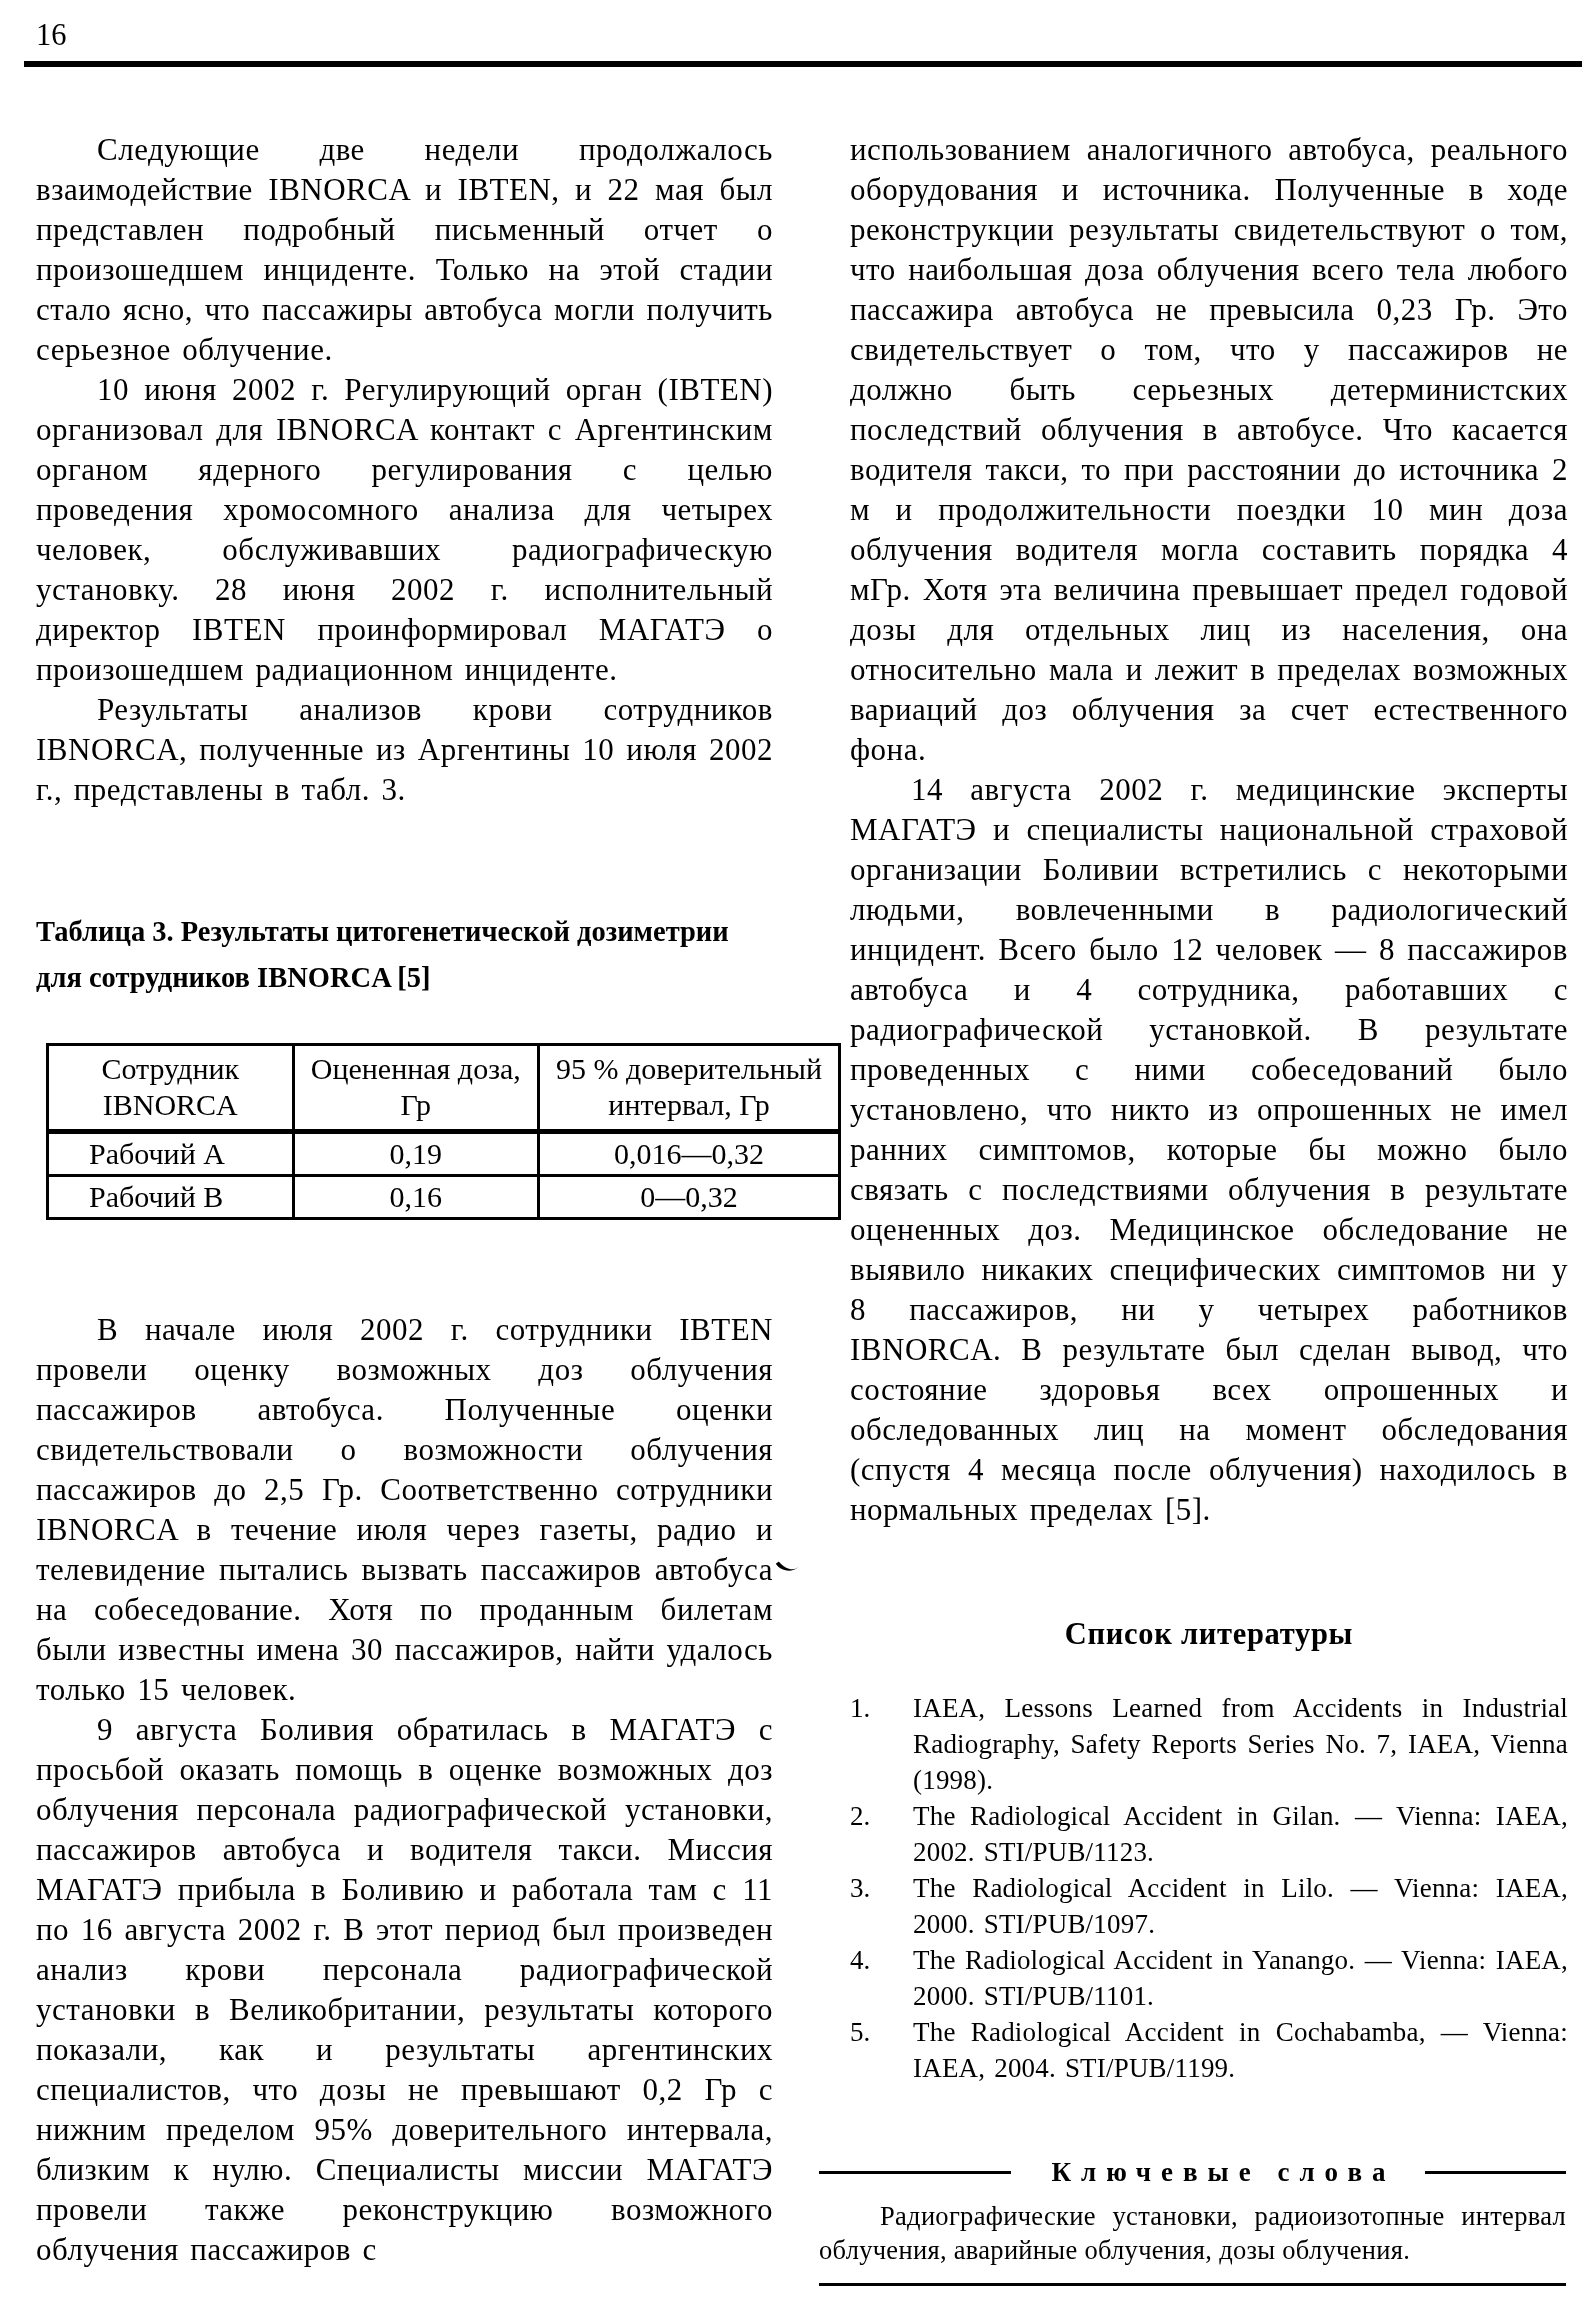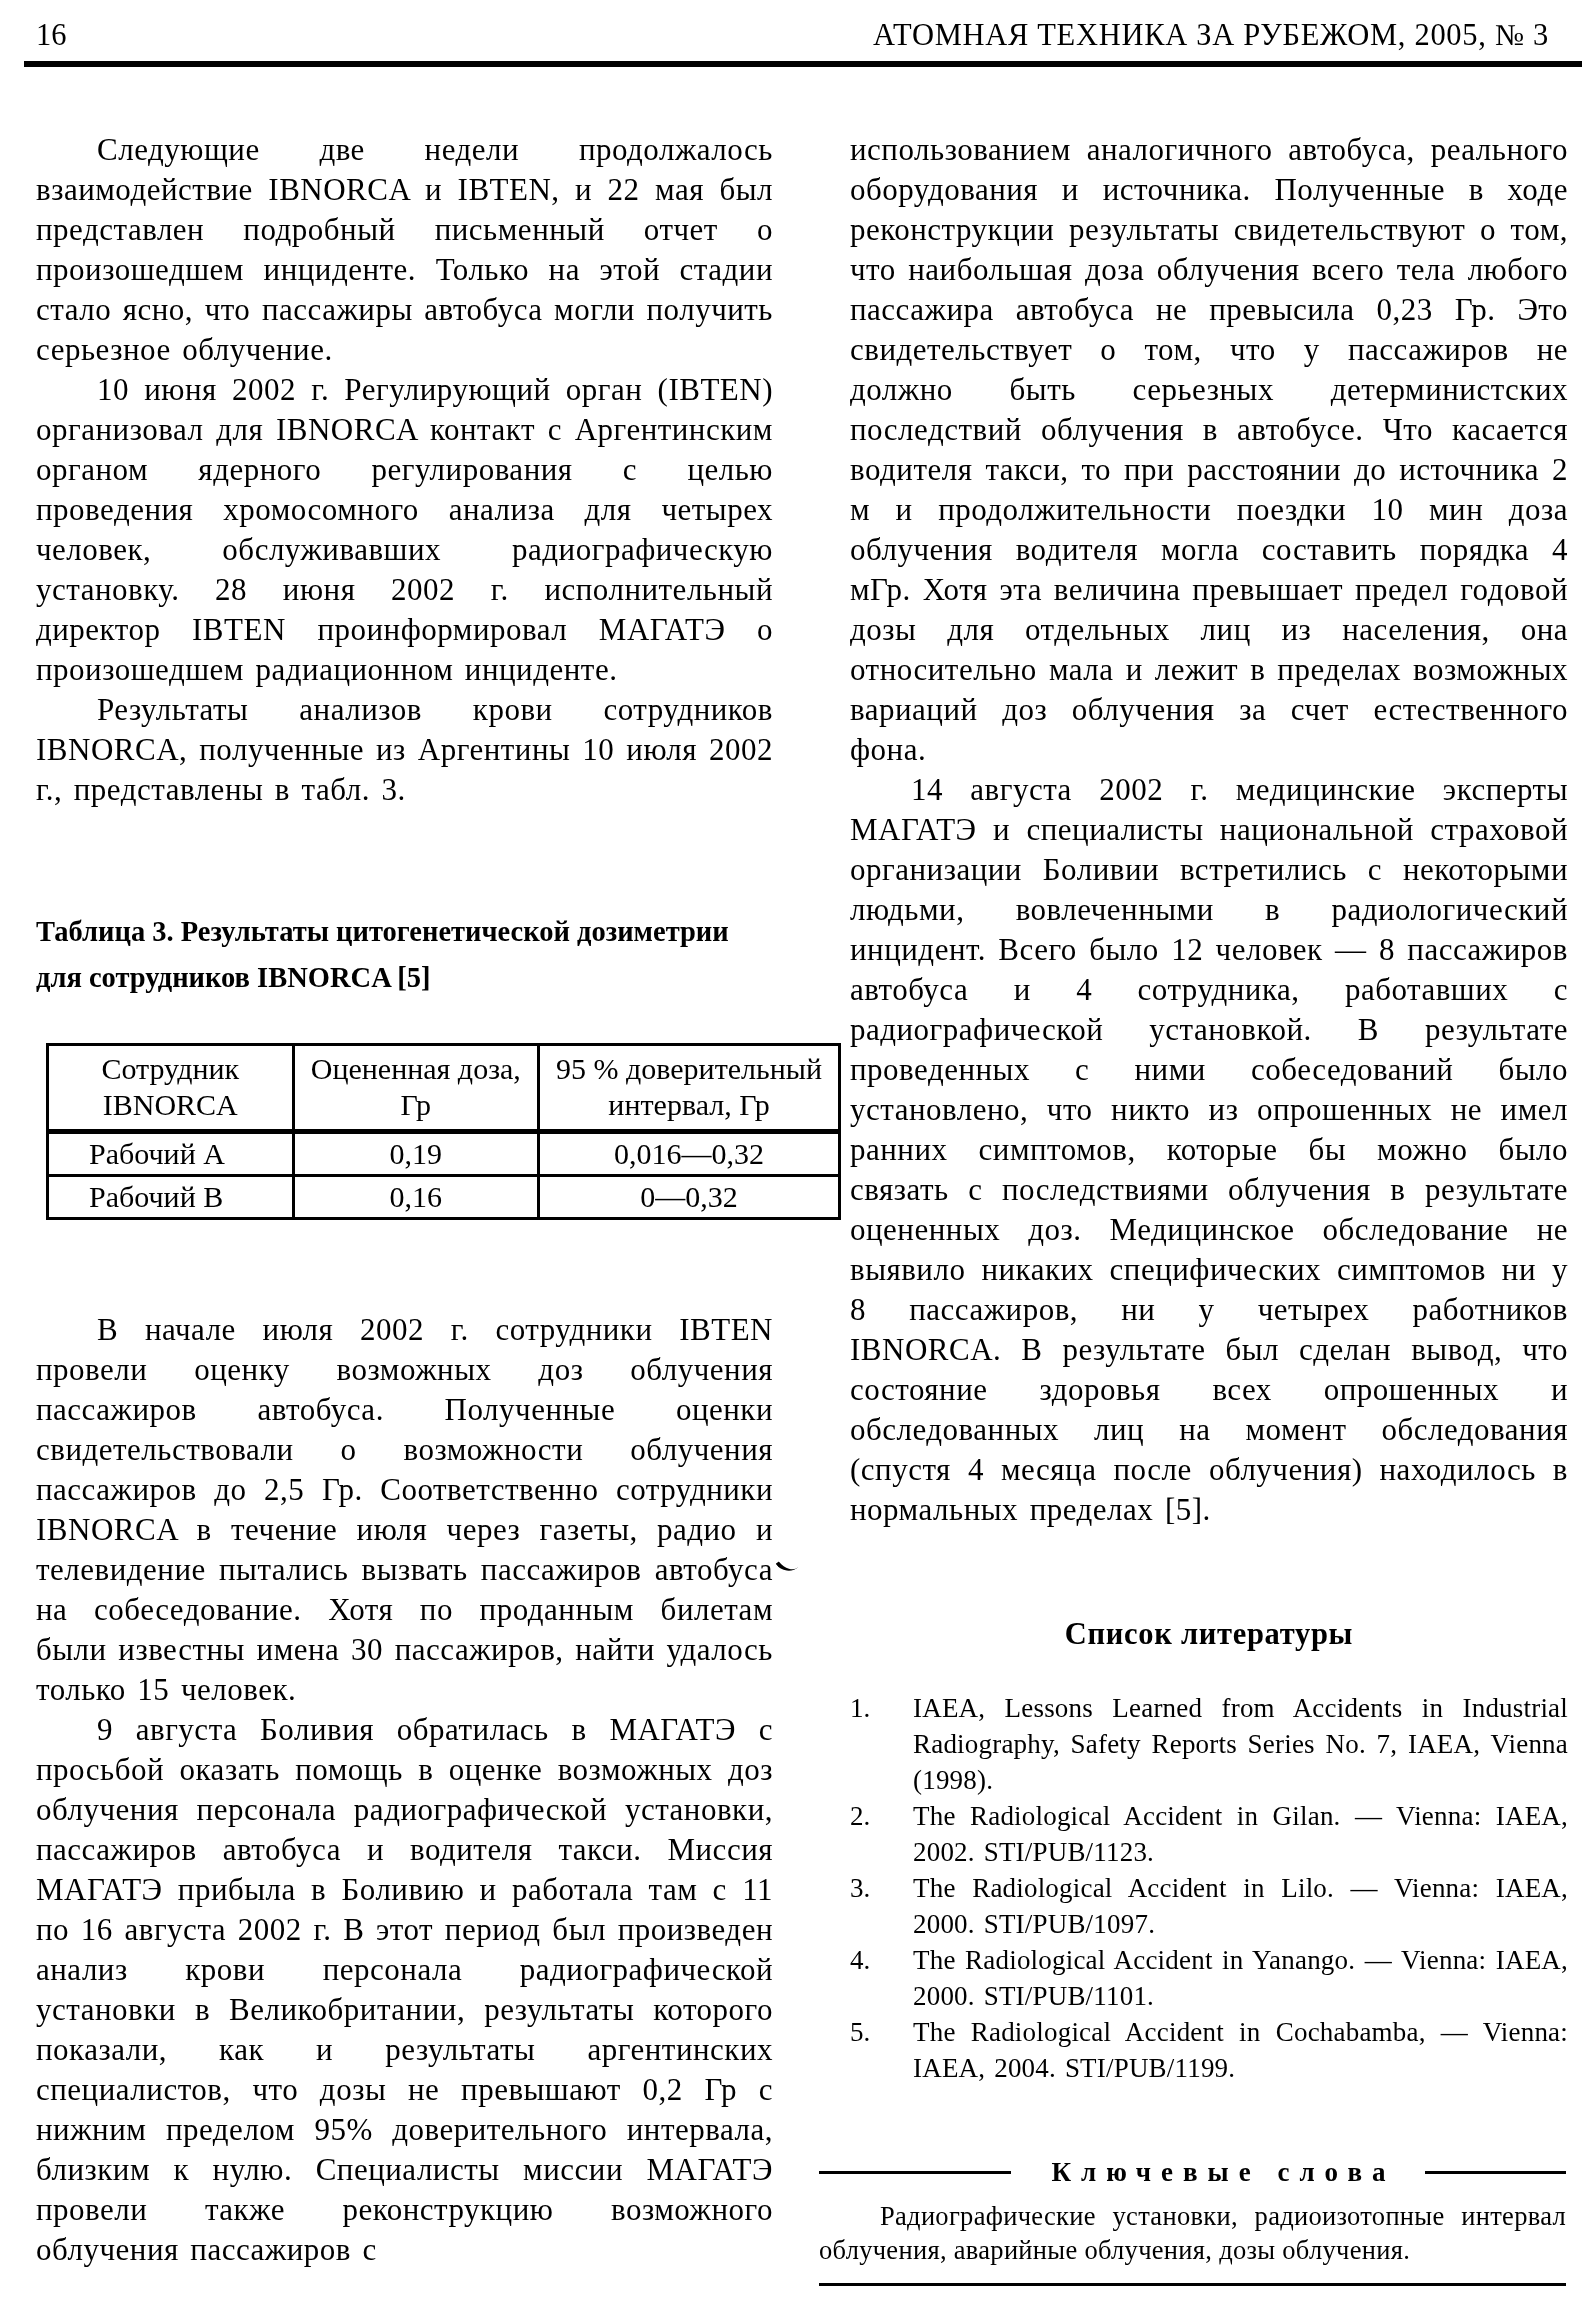--- a/index.html
+++ b/index.html
@@ -9,21 +9,21 @@
     height: 2319px;
     background: #ffffff;
     font-family: "Liberation Serif", "DejaVu Serif", serif;
     color: #000;
     overflow: hidden;
   }
 
   
   .header-row {
     position: absolute;
-    top: 17px; left: 36px; right: 41px;
+    top: 17px; left: 36px; right: 25px;
     display: flex;
     justify-content: space-between;
     align-items: baseline;
     font-size: 30.5px;
     line-height: 36px;
   }
   .journal-title { letter-spacing: 0.7px; white-space: nowrap; }
   .header-rule {
     position: absolute;
     top: 61px; left: 24px;
@@ -133,21 +133,20 @@
     transform: rotate(-38deg);
   }
 </style>
 </head>
 <body>
 
 <div class="page">
 
   <div class="header-row">
     <span class="page-num">16</span>
-    <span class="journal-title">АТОМНАЯ ТЕХНИКА ЗА РУБЕЖОМ, 2005, № 3</span>
   </div>
   <div class="header-rule"></div>
 
   <div class="col-left-upper">
     <p class="body-par indent">Следующие две недели продолжалось взаимодействие IBNORCA и IBTEN, и 22 мая был представлен подробный письменный отчет о произошедшем инциденте. Только на этой стадии стало ясно, что пассажиры автобуса могли получить серьезное облучение.</p>
     <p class="body-par indent">10 июня 2002 г. Регулирующий орган (IBTEN) организовал для IBNORCA контакт с Аргентинским органом ядерного регулирования с целью проведения хромосомного анализа для четырех человек, обслуживавших радиографическую установку. 28 июня 2002 г. исполнительный директор IBTEN проинформировал МАГАТЭ о произошедшем радиационном инциденте.</p>
     <p class="body-par indent">Результаты анализов крови сотрудников IBNORCA, полученные из Аргентины 10 июля 2002 г., представлены в табл. 3.</p>
   </div>
 
   <div class="table-block">

